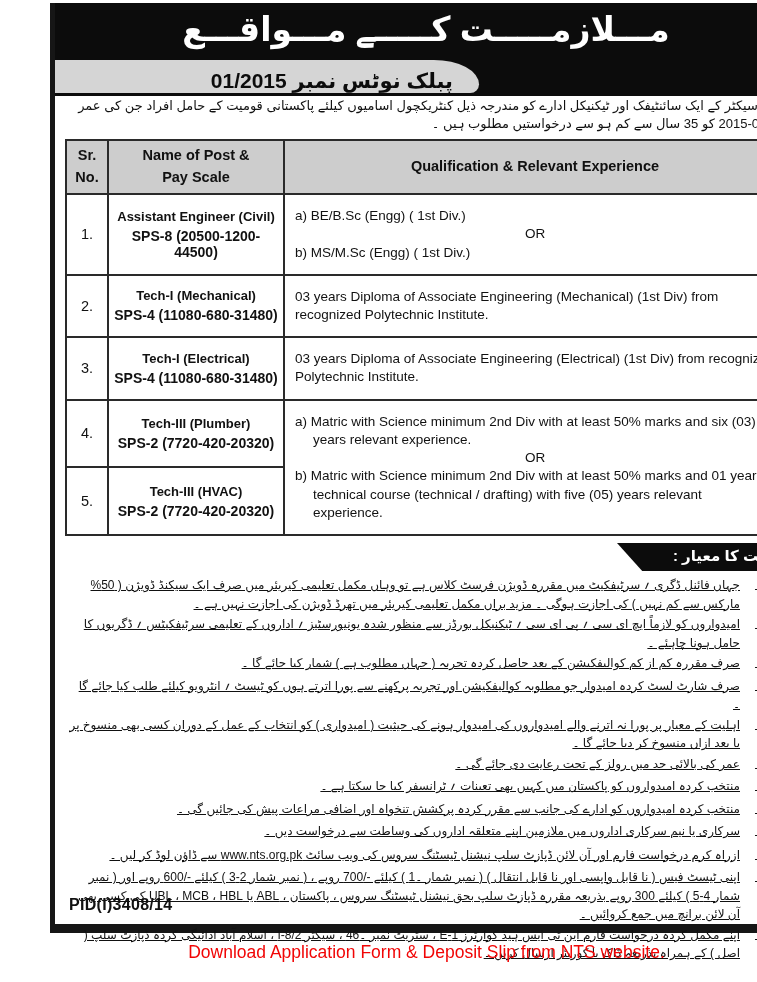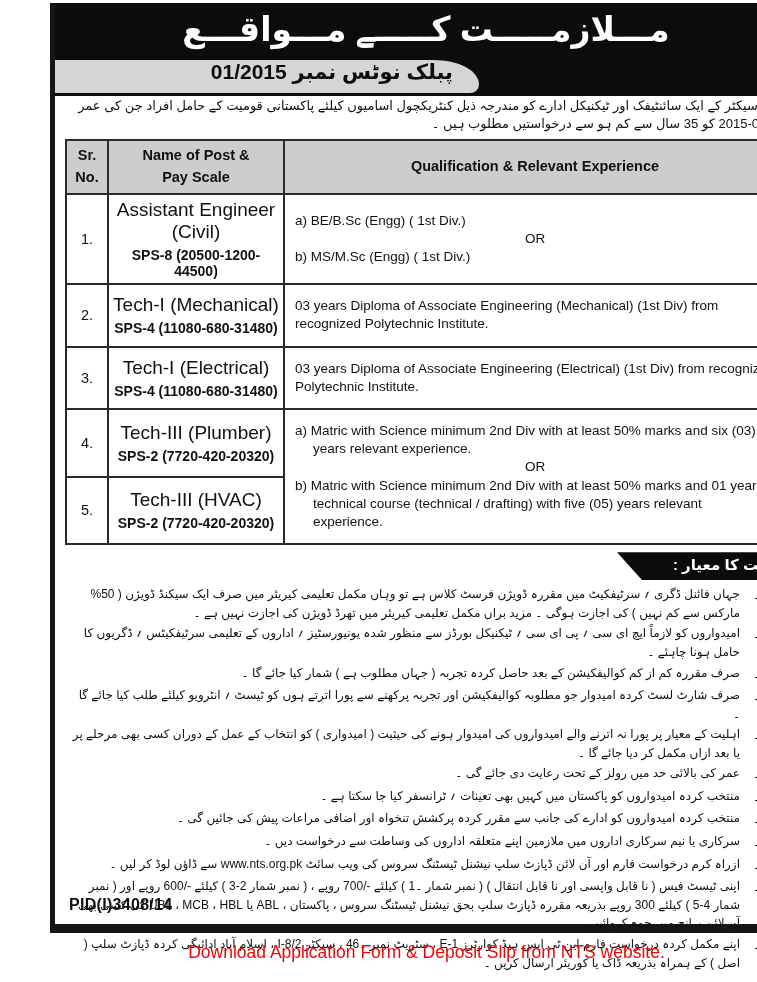--- a/index.html
+++ b/index.html
@@ -26,21 +26,21 @@
     direction: rtl; white-space: nowrap;
     font-weight: bold; font-size: 33px; letter-spacing: 1px;
     transform: scaleY(1.04);
   }
   .notice-row { position: relative; height: 40px; background: #0c0c0c; }
   .notice-strip {
     position: absolute; left: 0; top: 4px; width: 424px; height: 33px;
     background: #d5d5d5;
     border-top-right-radius: 52px 28px;
     border-bottom-right-radius: 10px;
-    display: flex; align-items: flex-start; justify-content: flex-end;
+    display: flex; align-items: flex-end; justify-content: flex-end;
     padding-right: 26px;
   }
   .notice-text { direction: rtl; font-weight: bold; font-size: 21px; color: #0c0c0c; white-space: nowrap; }
   .intro {
     direction: rtl; text-align: right;
     font-size: 13px; line-height: 1.35;
     padding: 1px 12px 5px 16px;
   }
   table.jobs {
     border-collapse: collapse; table-layout: fixed;
@@ -48,42 +48,42 @@
   }
   table.jobs col.c-sr { width: 42px; }
   table.jobs col.c-post { width: 176px; }
   table.jobs th, table.jobs td { border: 2px solid #2a2a2a; vertical-align: middle; }
   table.jobs thead th {
     background: #cdcdcd; font-weight: bold; font-size: 14.5px;
     line-height: 1.5; text-align: center; height: 54px;
   }
   td.sr { text-align: center; font-size: 14.5px; }
   td.post { text-align: center; padding: 4px 2px; }
-  .post-name { font-weight: normal; font-size: 19px; }
+  .post-name { font-weight: bold; font-size: 13px; }
   .post-scale { font-size: 14px; margin-top: 4px; font-weight: bold; }
   td.qual { font-size: 13.5px; line-height: 1.35; padding: 12px 10px; }
   td.qual .or { text-align: center; font-weight: normal; }
   td.qual .hang { padding-left: 18px; text-indent: -18px; }
   tr.r1 { height: 66px; } tr.r2 { height: 58px; } tr.r3 { height: 56px; }
   tr.r4 { height: 52px; } tr.r5 { height: 52px; }
   .sec-bar {
     background: #0c0c0c; color: #fff; direction: rtl;
     font-weight: bold; font-size: 15px;
     width: 180px; margin: 7px 0 4px auto;
     padding: 4px 12px 6px 28px; text-align: right;
     clip-path: polygon(0 0, 100% 0, 100% 100%, 14% 100%);
   }
   .sec-bar.app { width: 192px; }
   .list { direction: rtl; padding: 1px 30px 0 14px; }
   .item {
     display: flex; gap: 7px;
     font-size: 12px; line-height: 1.55; margin-bottom: 2px;
   }
   .item .num { flex-shrink: 0; min-width: 20px; font-size: 12.5px; padding-top: 1px; }
-  .item .txt { flex: 1; }
+  .item .txt { flex: 1; text-decoration: underline; }
   .pid {
     position: absolute; left: 14px; bottom: 10px;
     font-weight: bold; font-size: 16px; letter-spacing: 0.3px; direction: ltr;
   }
   .note {
     position: absolute; left: 0; right: 0; top: 941px;
     text-align: center; color: #f10505;
     font-size: 17.5px; line-height: 1.32;
   }
 </style>
@@ -189,21 +189,21 @@
       <div class="item">
         <span class="num">3۔</span>
         <span class="txt">صرف مقررہ کم از کم کوالیفکیشن کے بعد حاصل کردہ تجربہ ( جہاں مطلوب ہے ) شمار کیا جائے گا ۔</span>
       </div>
       <div class="item">
         <span class="num">4۔</span>
         <span class="txt">صرف شارٹ لسٹ کردہ امیدوار جو مطلوبہ کوالیفکیشن اور تجربہ پرکھنے سے پورا اترتے ہوں کو ٹیسٹ ؍ انٹرویو کیلئے طلب کیا جائے گا ۔</span>
       </div>
       <div class="item">
         <span class="num">5۔</span>
-        <span class="txt">اہلیت کے معیار پر پورا نہ اترنے والے امیدواروں کی امیدوار ہونے کی حیثیت ( امیدواری ) کو انتخاب کے عمل کے دوران کسی بھی مرحلے پر یا بعد ازاں مکمل کر دیا جائے گا ۔</span>
+        <span class="txt">اہلیت کے معیار پر پورا نہ اترنے والے امیدواروں کی امیدوار ہونے کی حیثیت ( امیدواری ) کو انتخاب کے عمل کے دوران کسی بھی منسوخ پر یا بعد ازاں منسوخ کر دیا جائے گا ۔</span>
       </div>
       <div class="item">
         <span class="num">6۔</span>
         <span class="txt">عمر کی بالائی حد میں رولز کے تحت رعایت دی جائے گی ۔</span>
       </div>
       <div class="item">
         <span class="num">7۔</span>
         <span class="txt">منتخب کردہ امیدواروں کو پاکستان میں کہیں بھی تعینات ؍ ٹرانسفر کیا جا سکتا ہے ۔</span>
       </div>
       <div class="item">

